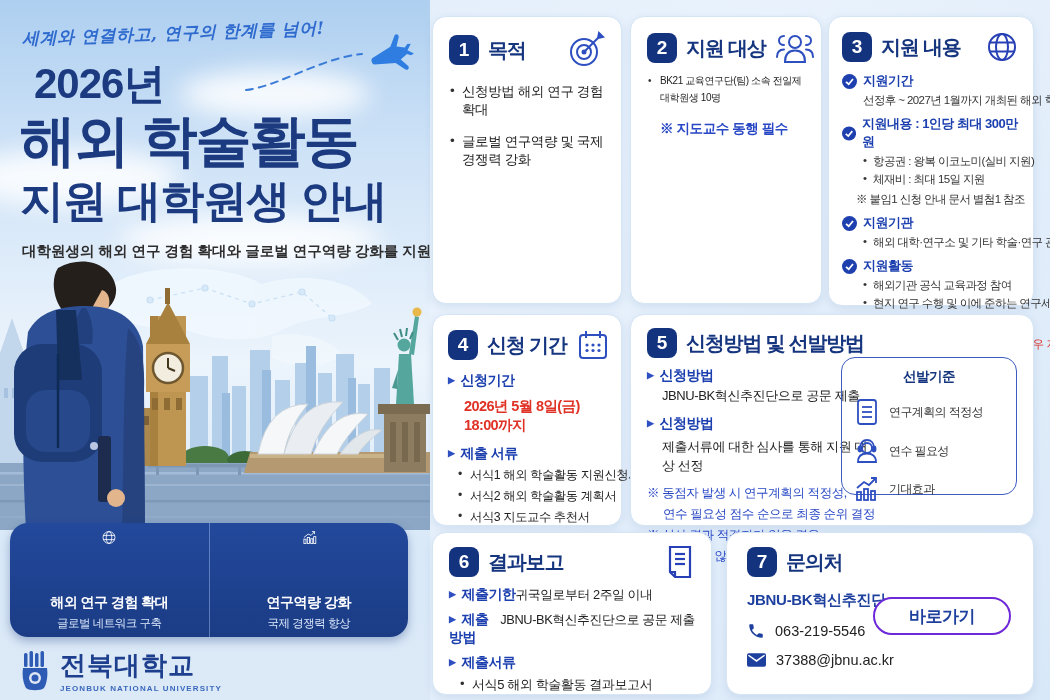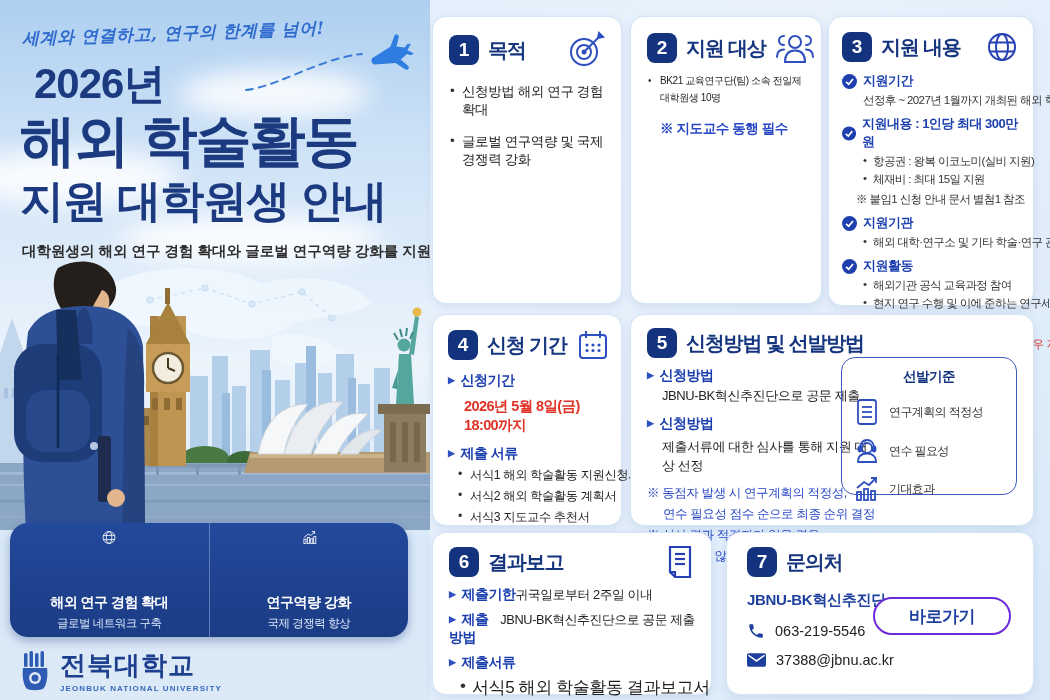--- a/index.html
+++ b/index.html
@@ -80,21 +80,21 @@
   #c5 .indent { margin-left:16px; }
   .criteria { position:absolute; right:16px; top:42px; width:176px; height:138px;
               border:1.5px solid #3d5bc0; border-radius:14px; padding:10px 12px; }
   .criteria h4 { text-align:center; font-size:13.5px; color:#16357f; font-weight:800; letter-spacing:-0.5px;}
   .crow { display:flex; align-items:center; gap:9px; margin-top:12px; }
   .crow span { font-size:12px; color:#333; letter-spacing:-0.6px; white-space:nowrap;}
 
   #c6 { left:432px; top:532px; width:280px; height:163px; padding:12px 16px; }
   #c6 .row { margin-top:7px; display:flex; align-items:baseline; }
   #c6 .val { font-size:12.8px; color:#222; letter-spacing:-0.4px; white-space:nowrap;}
-  #c6 .li { font-size:17px; margin:4px 0 0 10px; white-space:nowrap;}
+  #c6 .li { font-size:13px; margin:4px 0 0 10px; white-space:nowrap;}
 
   #c7 { left:726px; top:532px; width:308px; height:163px; padding:14px 20px; }
   #c7 .org { font-size:15px; font-weight:bold; color:#1d3f9e; margin-top:14px; letter-spacing:-0.3px;}
   .crow7 { display:flex; align-items:center; gap:10px; margin-top:12px; }
   .crow7 span { font-size:14.5px; color:#222; }
   .gobtn { position:absolute; right:22px; top:64px; width:138px; height:38px; border:2px solid #6d28d9;
            border-radius:19px; display:flex; align-items:center; justify-content:center;
            font-size:17px; font-weight:bold; color:#1d3f9e; background:#fff; cursor:pointer; letter-spacing:-0.5px;}
 </style>
 </head>

